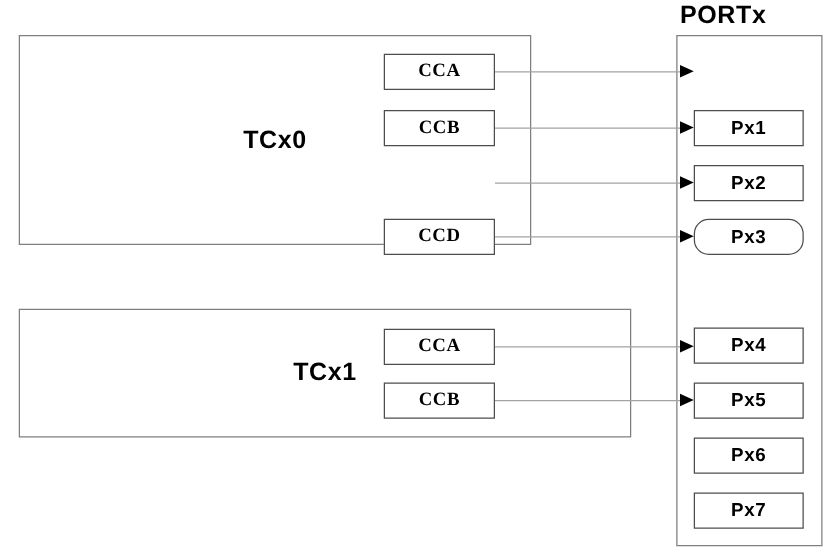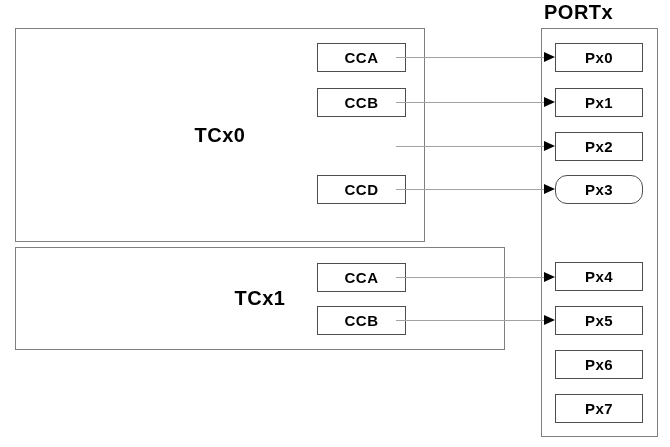--- a/index.html
+++ b/index.html
@@ -40,34 +40,34 @@
     width: 89px;
     height: 29px;
     display: flex;
     align-items: center;
     justify-content: center;
     font-size: 15px;
     font-weight: bold;
     letter-spacing: 0.5px;
   }
   
-  .tcx0 { left: 15px; top: 28px;  width: 410px; height: 214px; }
+  .tcx0 { left: 15px; top: 28px;  width: 410px; height: 168px; }
   .tcx1 { left: 15px; top: 247px; width: 490px; height: 103px; }
   .portx { left: 541px; top: 28px; width: 117px; height: 409px; }
 
   .port-title {
     position: absolute;
     left: 544px;
     top: 1px;
     font-size: 20px;
     font-weight: bold;
     letter-spacing: 0.5px;
   }
 
-  .cc { left: 317px; }
+  .cc { left: 307px; font-family: Liberation Serif, serif; }
   .pin { left: 555px; width: 88px; }
 
   .cc-a0 { top: 43px; }
   .cc-b0 { top: 88px; }
   .cc-c0 { top: 132px; }
   .cc-d0 { top: 175px; }
   .cc-a1 { top: 263px; }
   .cc-b1 { top: 306px; }
 
   .px0 { top: 43px; }
@@ -119,21 +119,20 @@
   <div class="port-title">PORTx</div>
   <div class="outer-box portx"></div>
 
   <div class="small-box cc cc-a0">CCA</div>
   <div class="small-box cc cc-b0">CCB</div>
   <div class="small-box cc cc-d0">CCD</div>
 
   <div class="small-box cc cc-a1">CCA</div>
   <div class="small-box cc cc-b1">CCB</div>
 
-  <div class="small-box pin px0">Px0</div>
   <div class="small-box pin px1">Px1</div>
   <div class="small-box pin px2">Px2</div>
   <div class="small-box pin px3">Px3</div>
   <div class="small-box pin px4">Px4</div>
   <div class="small-box pin px5">Px5</div>
   <div class="small-box pin px6">Px6</div>
   <div class="small-box pin px7">Px7</div>
 
   <div class="wire w1"></div>
   <div class="head h1"></div>

